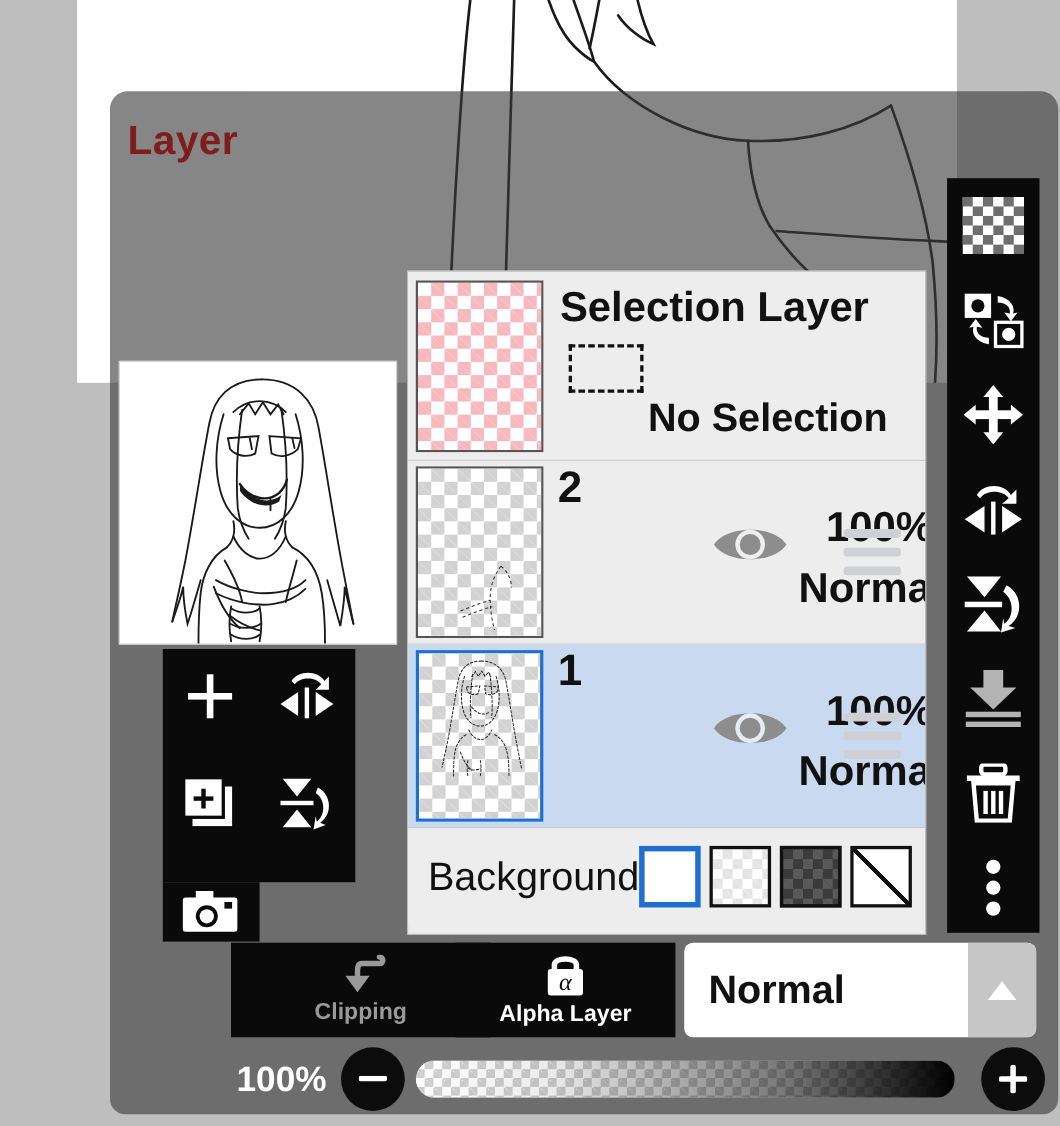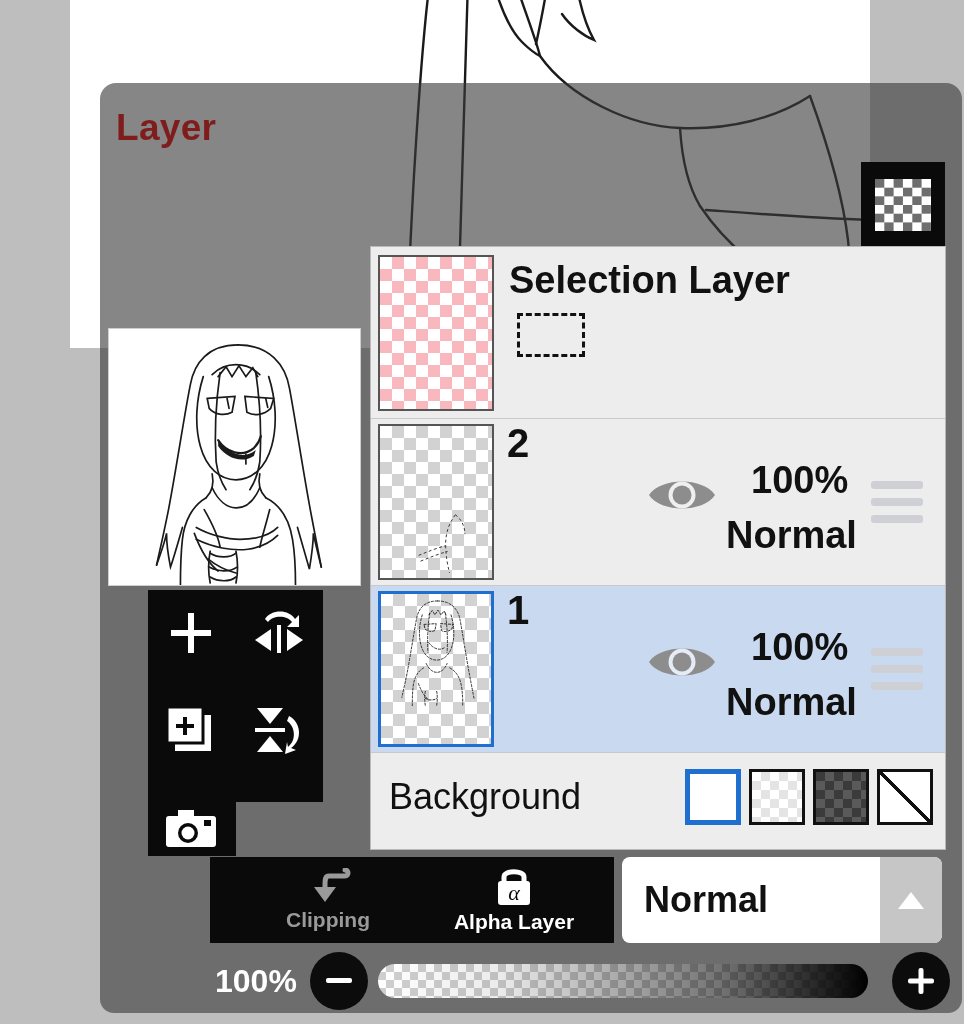--- a/index.html
+++ b/index.html
@@ -54,21 +54,21 @@
     position:absolute; left:861px; top:162px; width:84px; height:686px;
     background:#0a0a0a;
   }
   .rt-btn {
     position:absolute; left:0; width:84px; height:86px;
     display:flex; align-items:center; justify-content:center;
   }
 
   
   .layer-card {
-    position:absolute; left:370px; top:246px; width:576px; height:604px;
+    position:absolute; left:370px; top:246px; width:472px; height:604px;
     background:#ededed; border:1px solid #b9b9b9;
     overflow:hidden;
   }
   .layer-row {
     position:relative; display:flex; align-items:stretch;
     border-bottom:1px solid #c9c9c9;
     background:#ededed;
   }
   .layer-row.selected { background:#c9d9ef; }
   .row-sel    { height:172px; }
@@ -444,20 +444,21 @@
 
     <div class="layer-row row-sel">
       <div class="thumb-wrap">
         <div class="thumb">
           <div class="checker-pink"></div>
         </div>
       </div>
       <div class="row-body">
         <div class="sel-title">Selection Layer</div>
         <div class="sel-marquee"></div>
+        <div class="sel-nosel">No Selection</div>
       </div>
     </div>
 
     <div class="layer-row row-layer">
       <div class="thumb-wrap">
         <div class="thumb">
           <div class="checker-gray"></div>
           <svg class="thumb-art" viewBox="0 0 116 156">
             <g fill="none" stroke="#333" stroke-width="1" stroke-dasharray="3 2.6">
               <path d="M78 92 C72 100 68 110 68 122 C68 134 70 144 72 152"></path>

